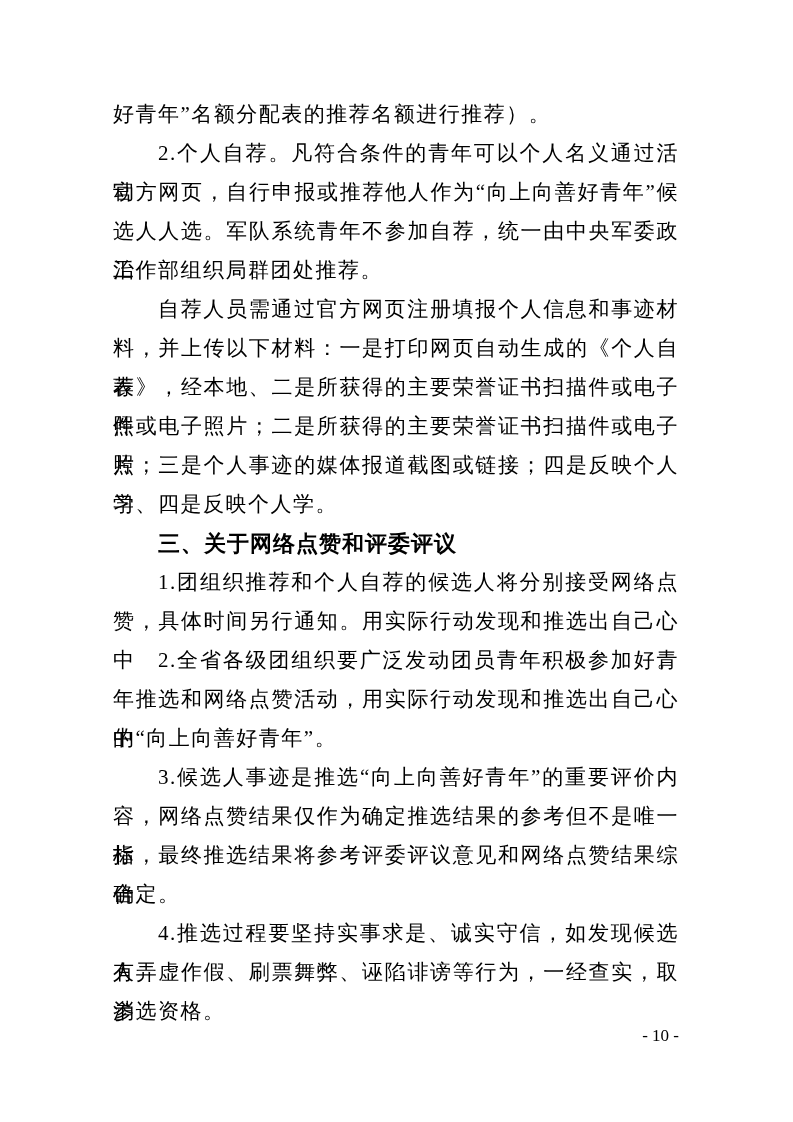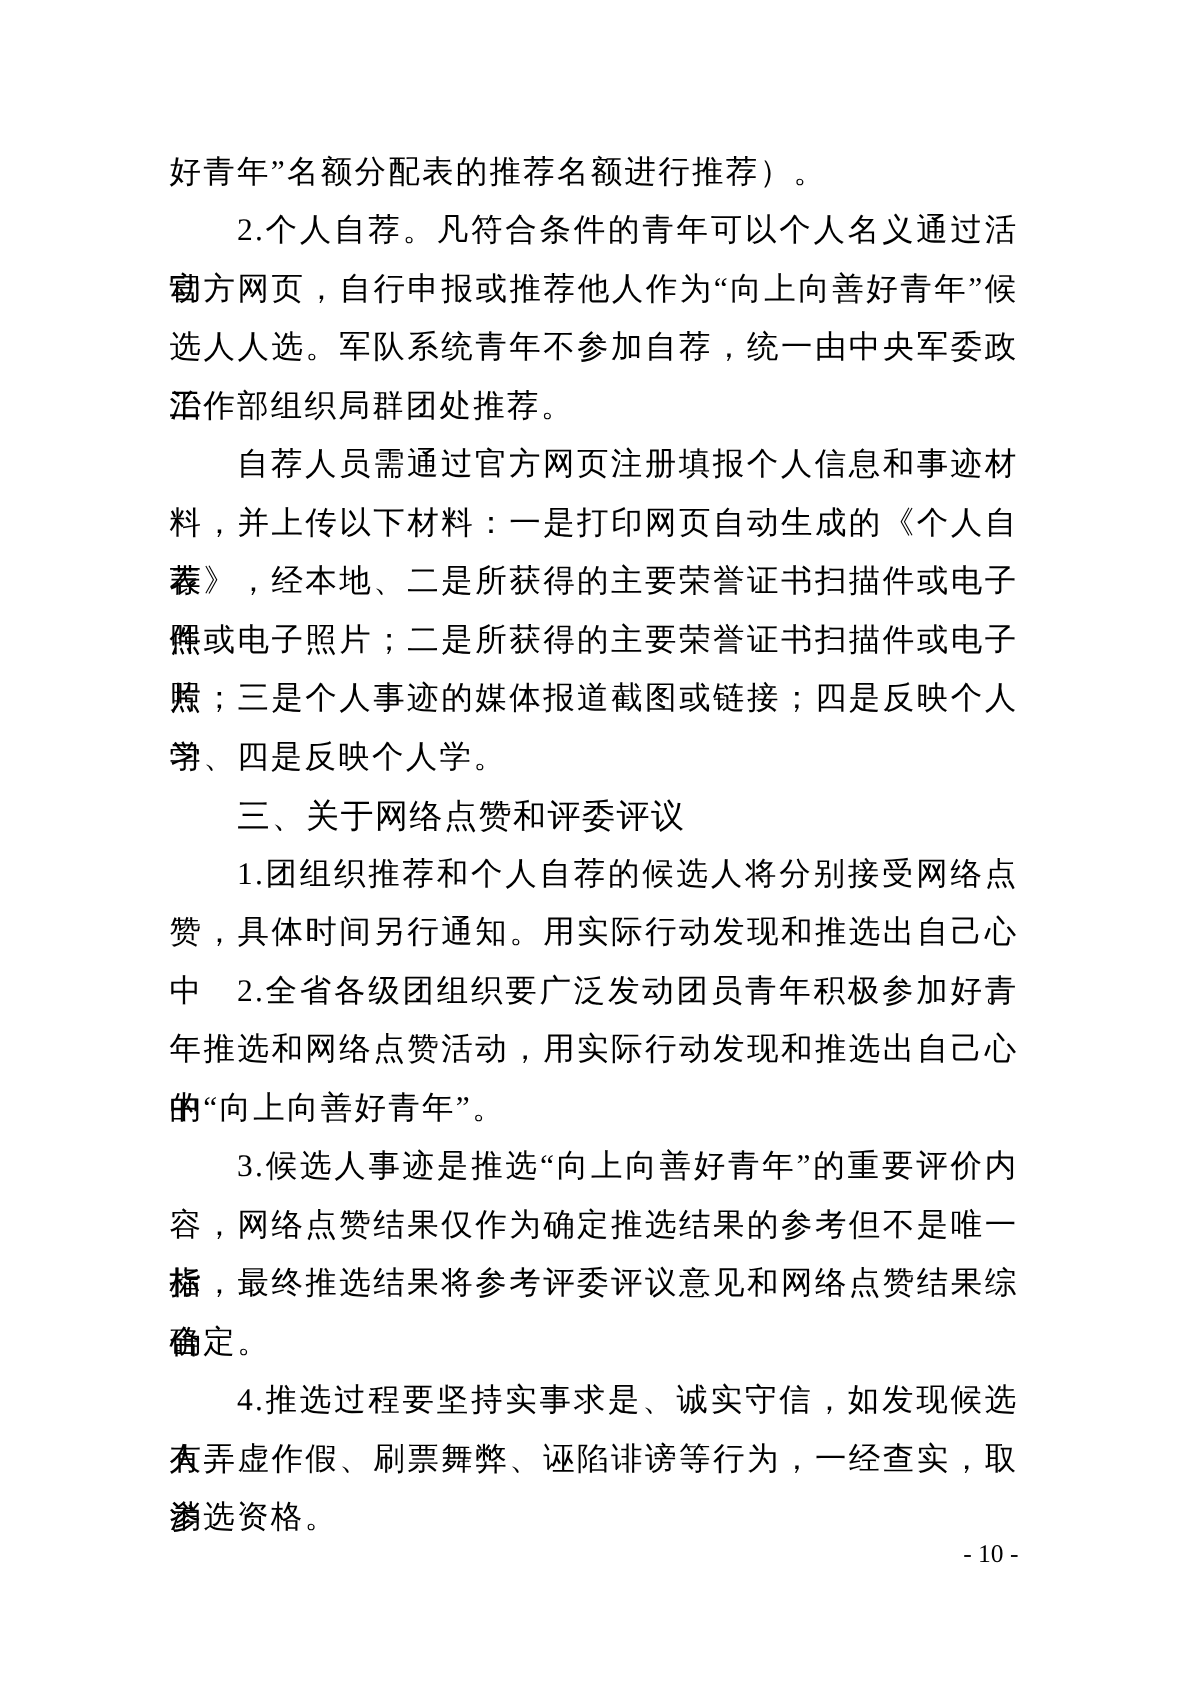--- a/index.html
+++ b/index.html
@@ -34,21 +34,21 @@
   .line.fill {
     white-space: normal;
     text-align: justify;
     text-align-last: justify;
   }
   .line.indent {
     text-indent: 45px;
   }
   .line.heading {
     font-family: "Liberation Sans", sans-serif;
-    font-weight: normal;
+    font-weight: bold;
     font-size: 22px;
     letter-spacing: 1px;
   }
   .page-number {
     position: absolute;
     left: 113px;
     top: 1026px;
     width: 566px;
     text-align: right;
     font-size: 17px;

